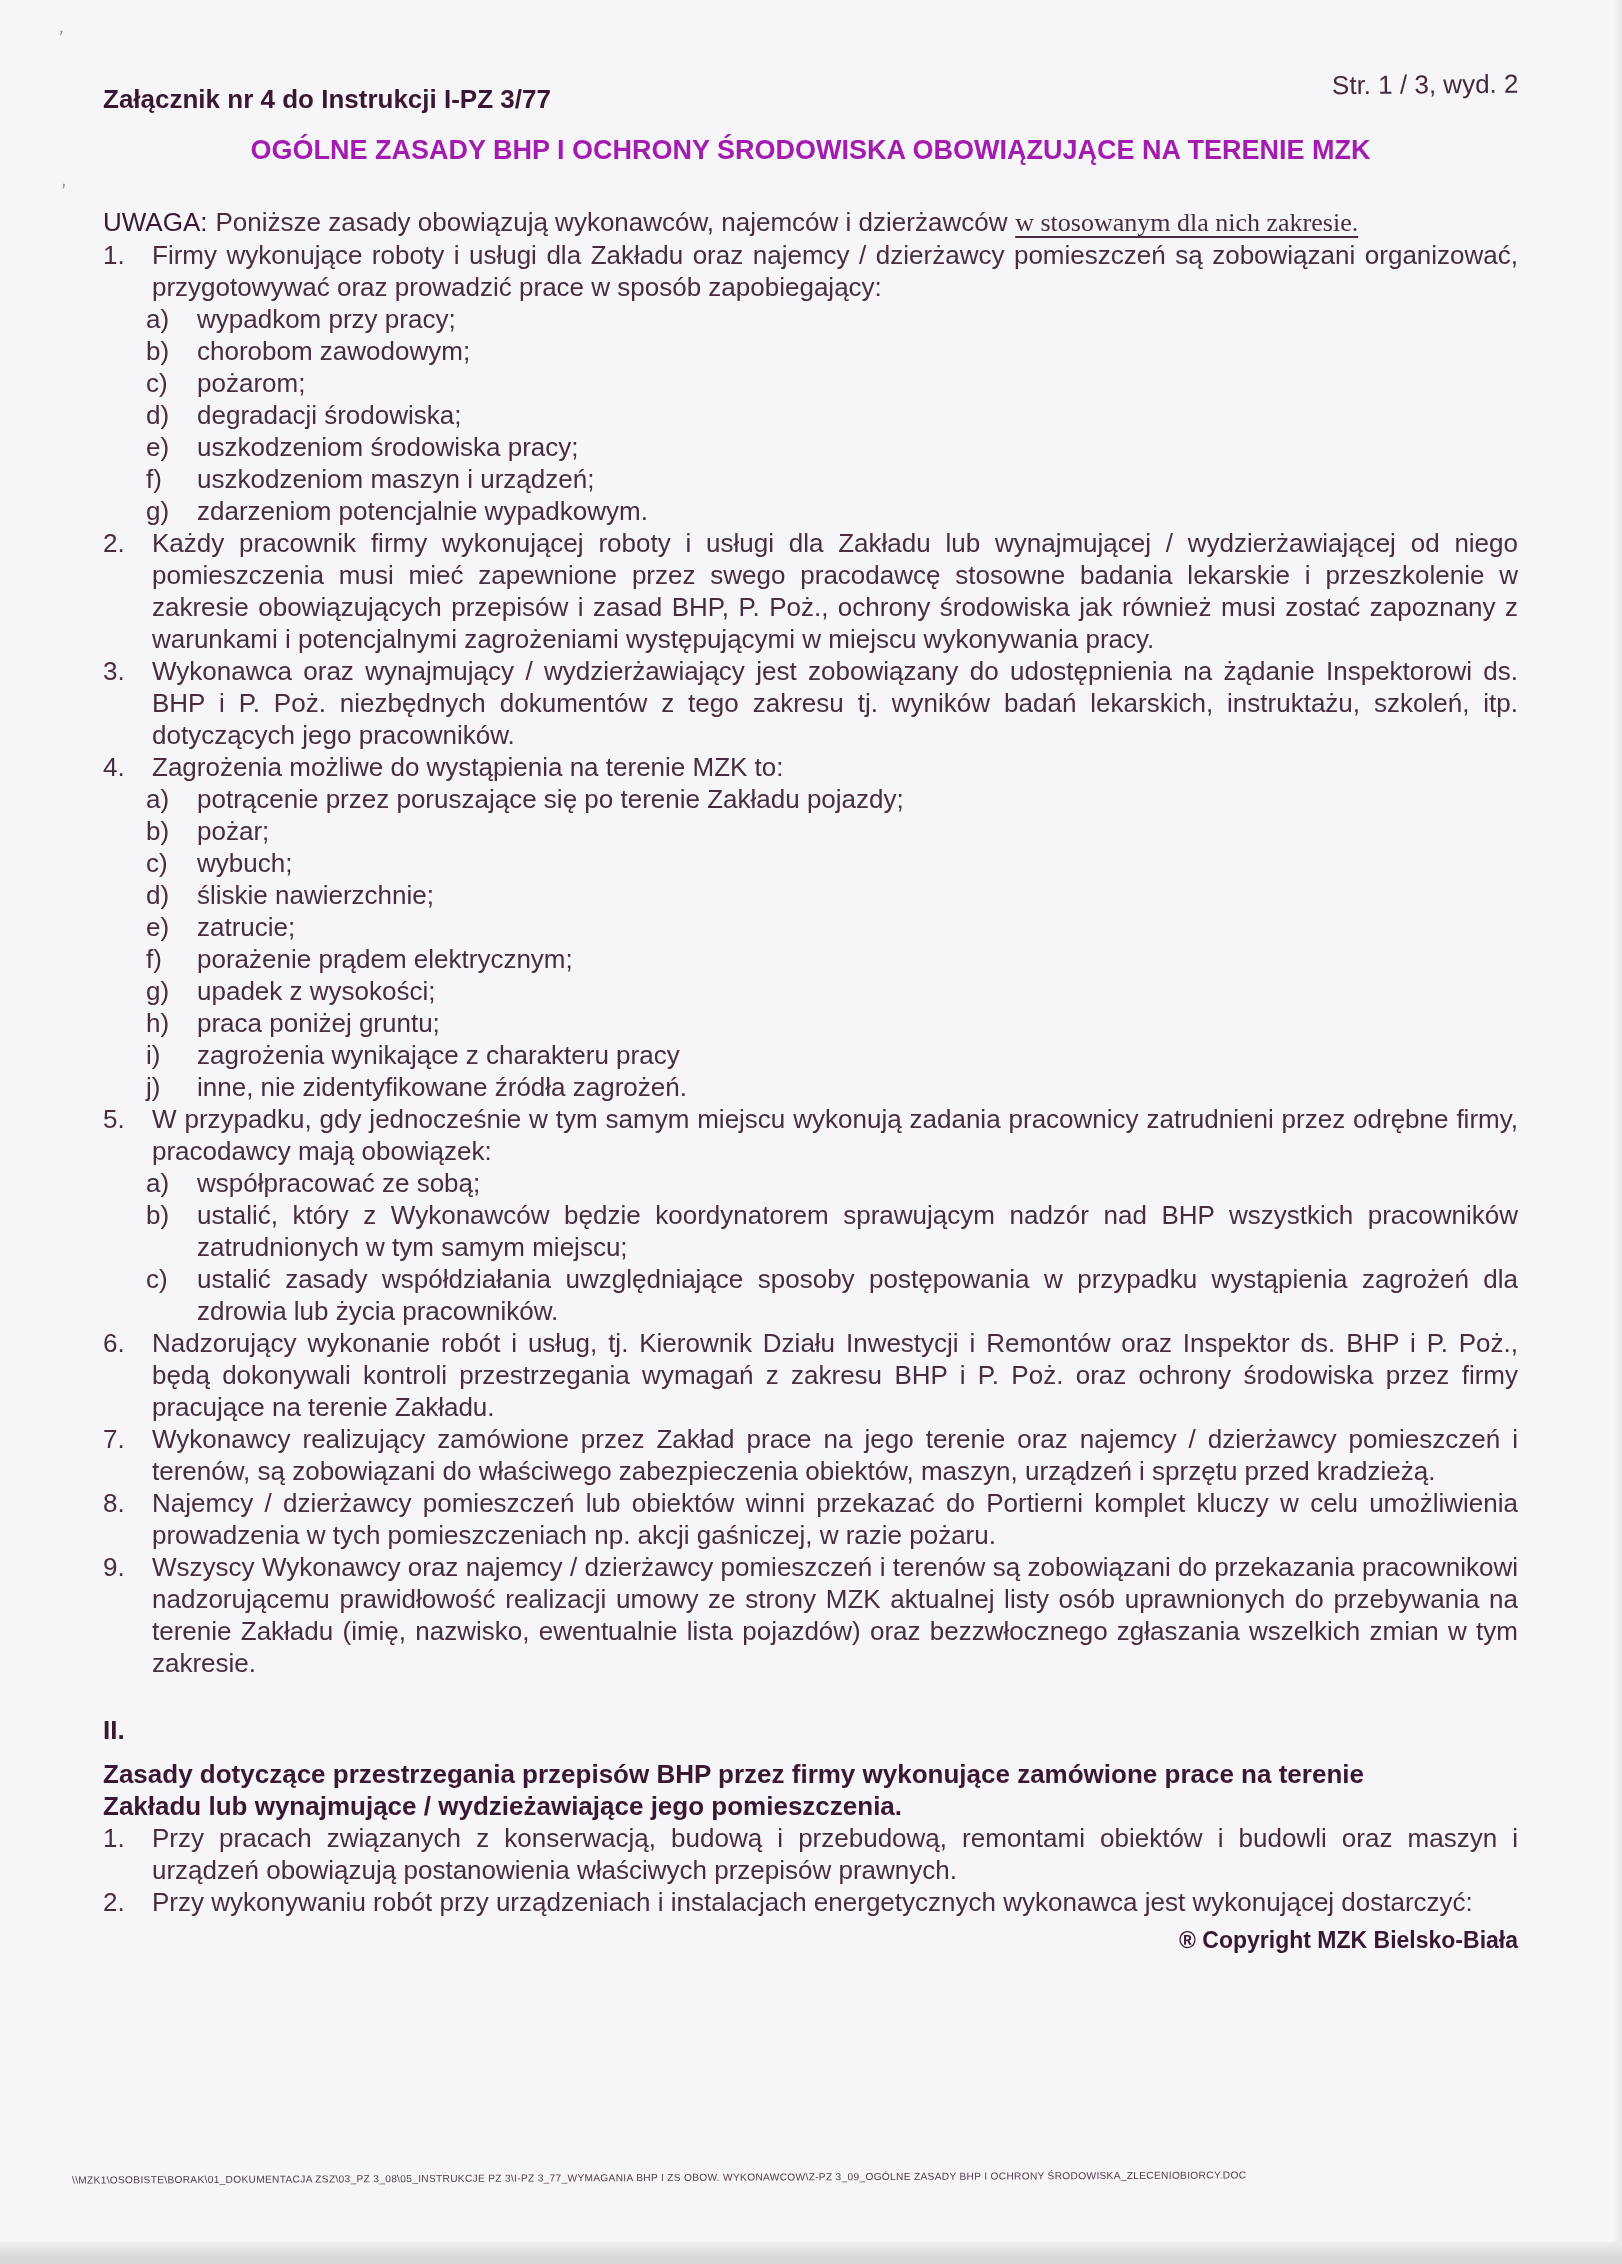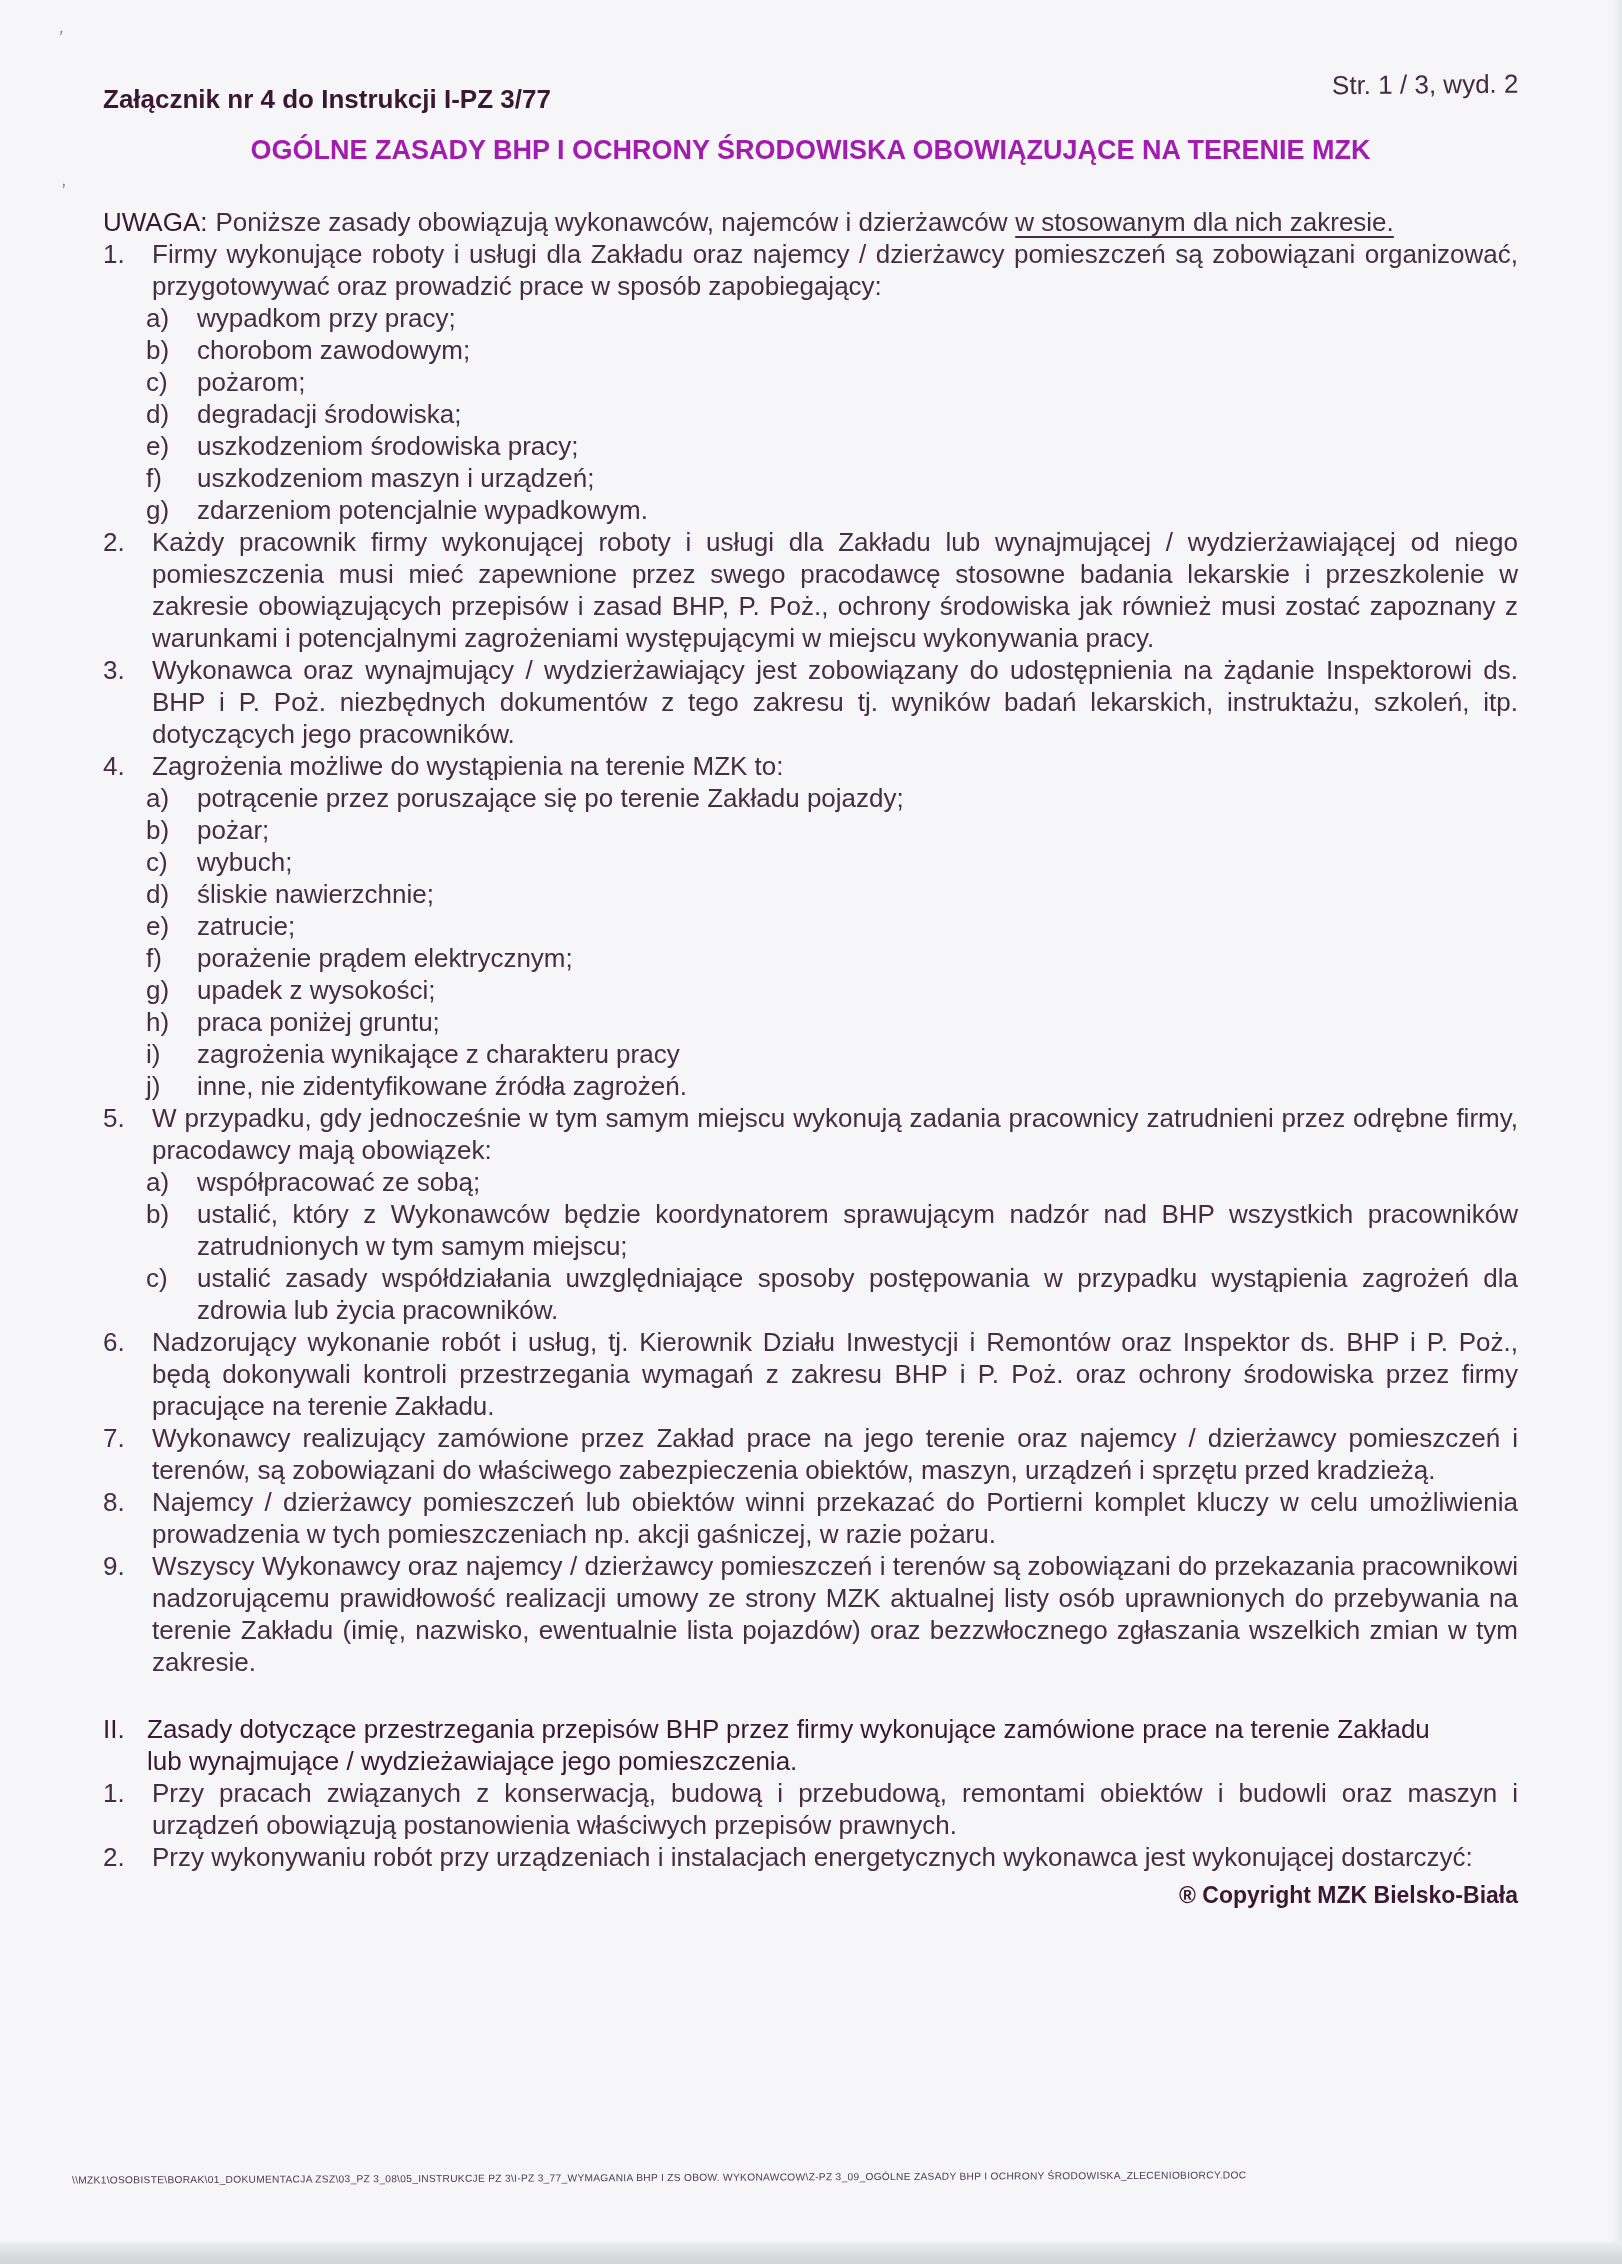--- a/index.html
+++ b/index.html
@@ -14,24 +14,24 @@
   .page{position:relative;padding:83px 104px 0 103px;}
   
   .hdr{display:flex;justify-content:space-between;align-items:flex-start;}
   .hdr-left{font-weight:700;color:#3a1733;}
   .hdr-right{font-weight:400;color:#44293f;transform:translateY(-14.6px) rotate(-0.5deg);}
   
   .title{text-align:center;font-weight:700;color:#a21caf;font-size:27px;margin-top:19.4px;}
   
   .notice{margin-top:40px;}
   .notice .lbl{font-weight:400;color:#3a1733;margin-right:8px;}
-  .notice .ul{margin-left:7.8px;text-decoration:underline;text-decoration-thickness:1.9px;text-underline-offset:4.9px;}
+  .notice .ul{margin-left:7.8px;text-decoration:underline;text-decoration-thickness:1.9px;text-underline-offset:4.9px;font-family:Liberation Serif, serif;}
   
   .s1-heading{margin-top:38px;font-weight:700;color:#3a1733;}
-  .s2-heading{margin-top:35px;display:flex;font-weight:400;color:#3a1733;}
+  .s2-heading{margin-top:35px;display:flex;font-weight:700;color:#3a1733;flex-direction:column;}
   .s2-heading .num{flex:0 0 44px;}
   .s2-heading .txt{flex:1;max-width:1291px;}
   
   .item-row{display:flex;}
   .item-row > .marker{flex:0 0 49px;}
   .item-row > .item-body{flex:1;text-align:justify;}
   .sub-row{display:flex;padding-left:43px;}
   .sub-row > .marker{flex:0 0 51px;}
   .sub-row > .item-body{flex:1;text-align:justify;}
   .note-row{padding-left:48px;text-align:justify;}

